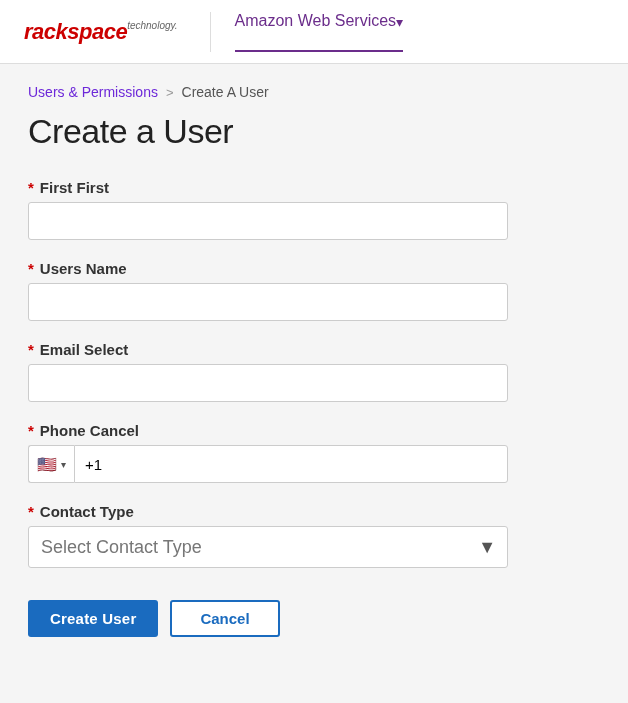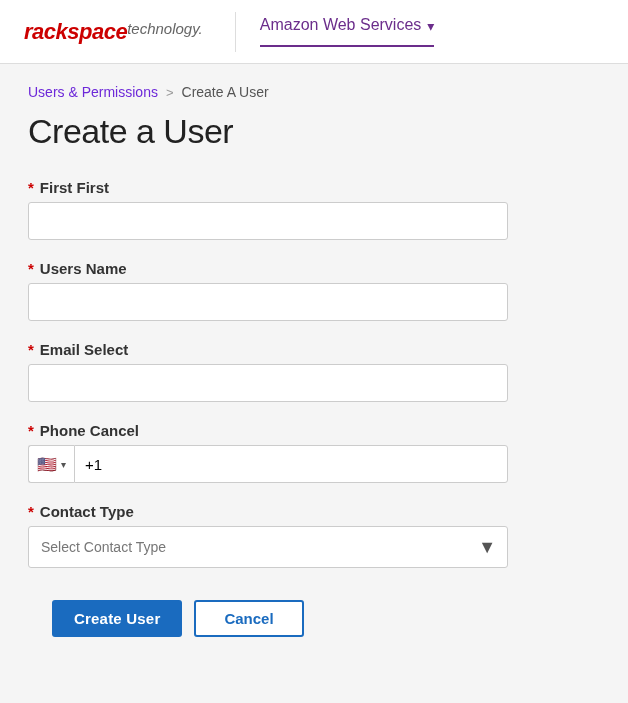--- a/index.html
+++ b/index.html
@@ -31,41 +31,40 @@
       line-height: 1;
     }
     .logo-rackspace {
       font-size: 22px;
       font-weight: 900;
       color: #cc0000;
       letter-spacing: -0.5px;
       font-style: italic;
     }
     .logo-technology {
-      font-size: 15px;
+      font-size: 10px;
       color: #666;
       text-align: right;
       font-style: italic;
     }
     .nav-divider {
       width: 1px;
       height: 40px;
       background: #ddd;
       margin-right: 24px;
     }
     .nav-dropdown {
       display: flex;
       align-items: flex-end;
-      gap: 6px;
       color: #6b2d8b;
       font-size: 16px;
       font-weight: 500;
       cursor: pointer;
       border-bottom: 2px solid #6b2d8b;
-      padding-bottom: 11px;
+      padding-bottom: 20px;
     }
     .nav-dropdown .chevron {
       font-size: 14px;
       color: #6b2d8b;
     }
 
     
     .content {
       padding: 20px 28px 32px 28px;
       background: #f5f5f5;
@@ -172,21 +171,21 @@
     .contact-select-wrapper {
       position: relative;
       width: 480px;
     }
     .contact-select {
       width: 100%;
       height: 42px;
       border: 1px solid #ccc;
       border-radius: 3px;
       padding: 0 36px 0 12px;
-      font-size: 14px;
+      font-size: 18px;
       color: #777;
       background: #fff;
       appearance: none;
       -webkit-appearance: none;
       cursor: pointer;
       outline: none;
     }
     .select-chevron {
       position: absolute;
       right: 12px;
@@ -207,21 +206,20 @@
     .btn-create {
       background: #1a6bbf;
       color: #fff;
       border: none;
       border-radius: 3px;
       padding: 10px 22px;
       font-size: 15px;
       font-weight: 600;
       cursor: pointer;
       letter-spacing: 0.2px;
-      margin-left: 24px;
     }
     .btn-cancel {
       background: #fff;
       color: #1a6bbf;
       border: 2px solid #1a6bbf;
       border-radius: 3px;
       padding: 8px 28px;
       font-size: 15px;
       font-weight: 600;
       cursor: pointer;

